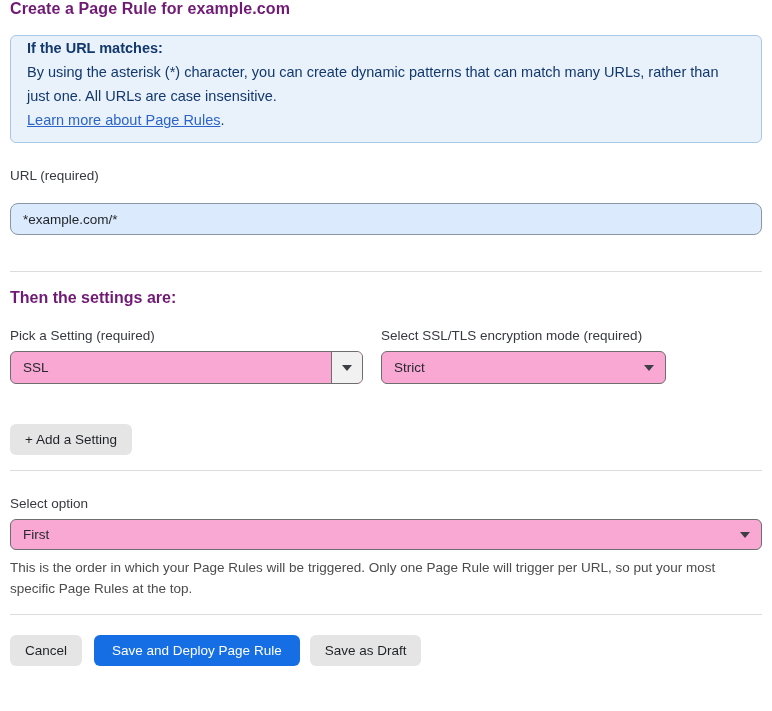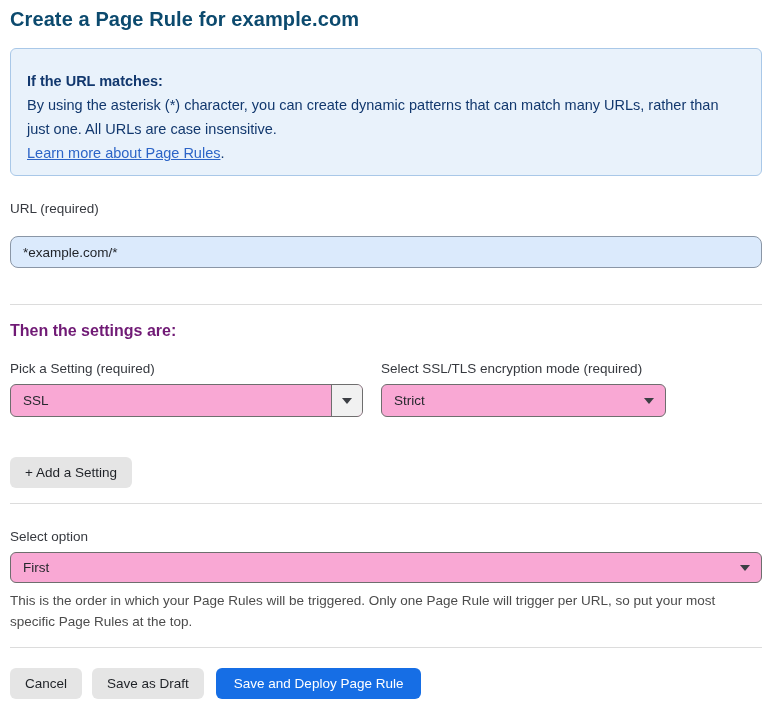--- a/index.html
+++ b/index.html
@@ -7,33 +7,32 @@
   body {
     width: 772px;
     height: 711px;
     font-family: "Liberation Sans", "DejaVu Sans", sans-serif;
     color: #1f2227;
     overflow: hidden;
   }
   .container { width: 772px; padding: 0 10px; }
 
   .page-title {
-    margin-top: 8px;
-    font-size: 20px;
+    font-size: 16px;
     font-weight: bold;
-    color: #0c4a6e;
+    color: #701a75;
     letter-spacing: 0.1px;
   }
 
   .info-box {
     margin-top: 17px;
     background: #e9f2fb;
     border: 1px solid #a9c8e8;
     border-radius: 6px;
-    padding: 20px 16px 10px 16px;
+    padding: 0 16px 10px 16px;
     color: #12386e;
     font-size: 14.5px;
     line-height: 24px;
   }
   .info-box .info-heading { font-weight: bold; }
   .info-box a {
     color: #2c64c7;
     text-decoration: underline;
     cursor: pointer;
   }
@@ -199,17 +198,17 @@
       <span class="tri-down"></span>
     </span>
   </div>
 
   <div class="help-text">This is the order in which your Page Rules will be triggered. Only one Page Rule will trigger per URL, so put your most specific Page Rules at the top.</div>
 
   <hr class="divider divider-3">
 
   <div class="footer-actions">
     <button class="btn">Cancel</button>
+    <button class="btn btn-primary">Save and Deploy Page Rule</button>
     <button class="btn">Save as Draft</button>
-    <button class="btn btn-primary">Save and Deploy Page Rule</button>
   </div>
 
 </div>
 
 </body></html>

